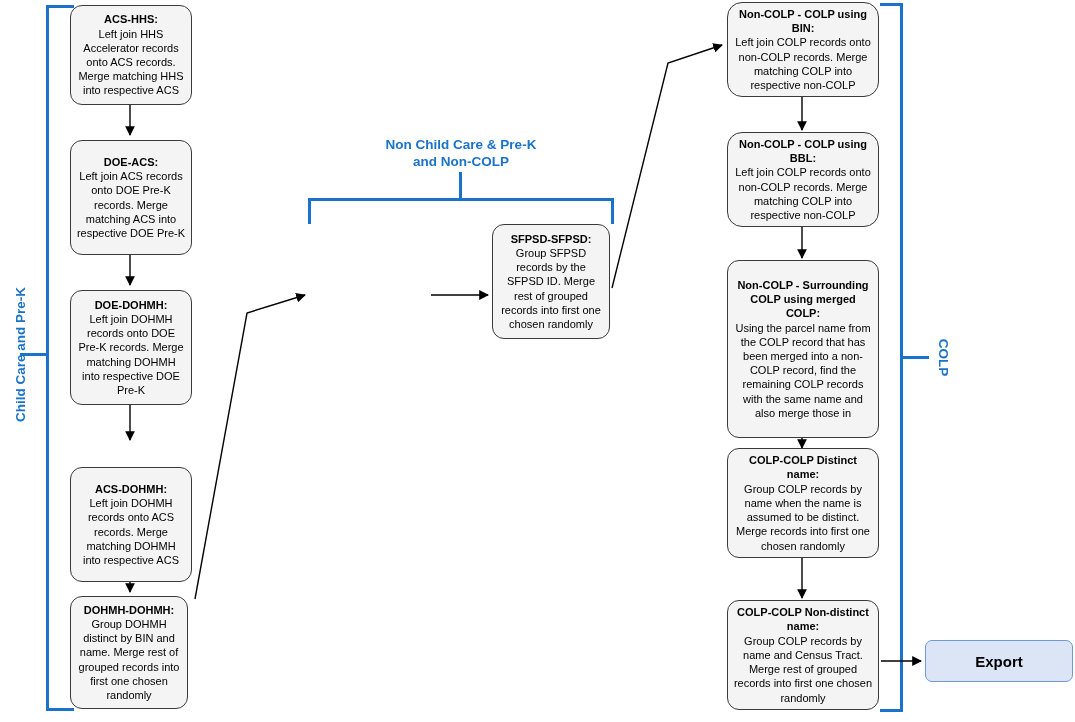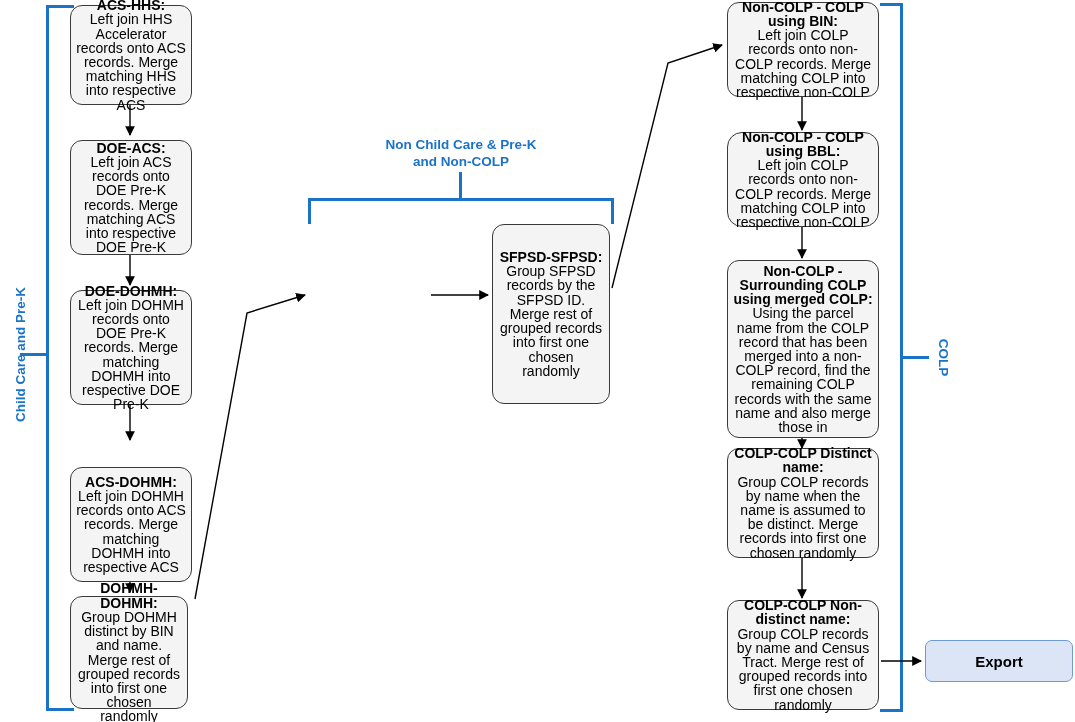--- a/index.html
+++ b/index.html
@@ -21,21 +21,21 @@
   .node {
     position: absolute;
     box-sizing: border-box;
     background: #f4f4f4;
     border: 1px solid #3a3a3a;
     border-radius: 12px;
     display: flex;
     align-items: center;
     justify-content: center;
     text-align: center;
-    font-size: 14px;
+    font-size: 11px;
     line-height: 14.2px;
     color: #000000;
     padding: 3px 5px;
   }
   .node .inner {
     width: 100%;
   }
   .node b {
     font-weight: bold;
     display: block;
@@ -188,28 +188,28 @@
   </div>
 
   <div class="node" style="left:70px; top:596px; width:118px; height:113px;">
     <span class="inner">
       <b>DOHMH-DOHMH:</b>
       <span class="body">Group DOHMH distinct by BIN and name. Merge rest of grouped records into first one chosen randomly</span>
     </span>
   </div>
 
 
-  <div class="node" style="left:492px; top:224px; width:118px; height:180px;">
+  <div class="node" style="left:492px; top:224px; width:118px; height:115px;">
     <span class="inner">
       <b>SFPSD-SFPSD:</b>
       <span class="body">Group SFPSD records by the SFPSD ID. Merge rest of grouped records into first one chosen randomly</span>
     </span>
   </div>
 
-  <div class="node" style="left:727px; top:2px; width:152px; height:95px;">
+  <div class="node" style="left:727px; top:2px; width:152px; height:95px;border-radius:15px;">
     <span class="inner">
       <b>Non-COLP - COLP using BIN:</b>
       <span class="body">Left join COLP records onto non-COLP records. Merge matching COLP into respective non-COLP</span>
     </span>
   </div>
 
   <div class="node" style="left:727px; top:132px; width:152px; height:95px;border-radius:15px;">
     <span class="inner">
       <b>Non-COLP - COLP using BBL:</b>
       <span class="body">Left join COLP records onto non-COLP records. Merge matching COLP into respective non-COLP</span>

